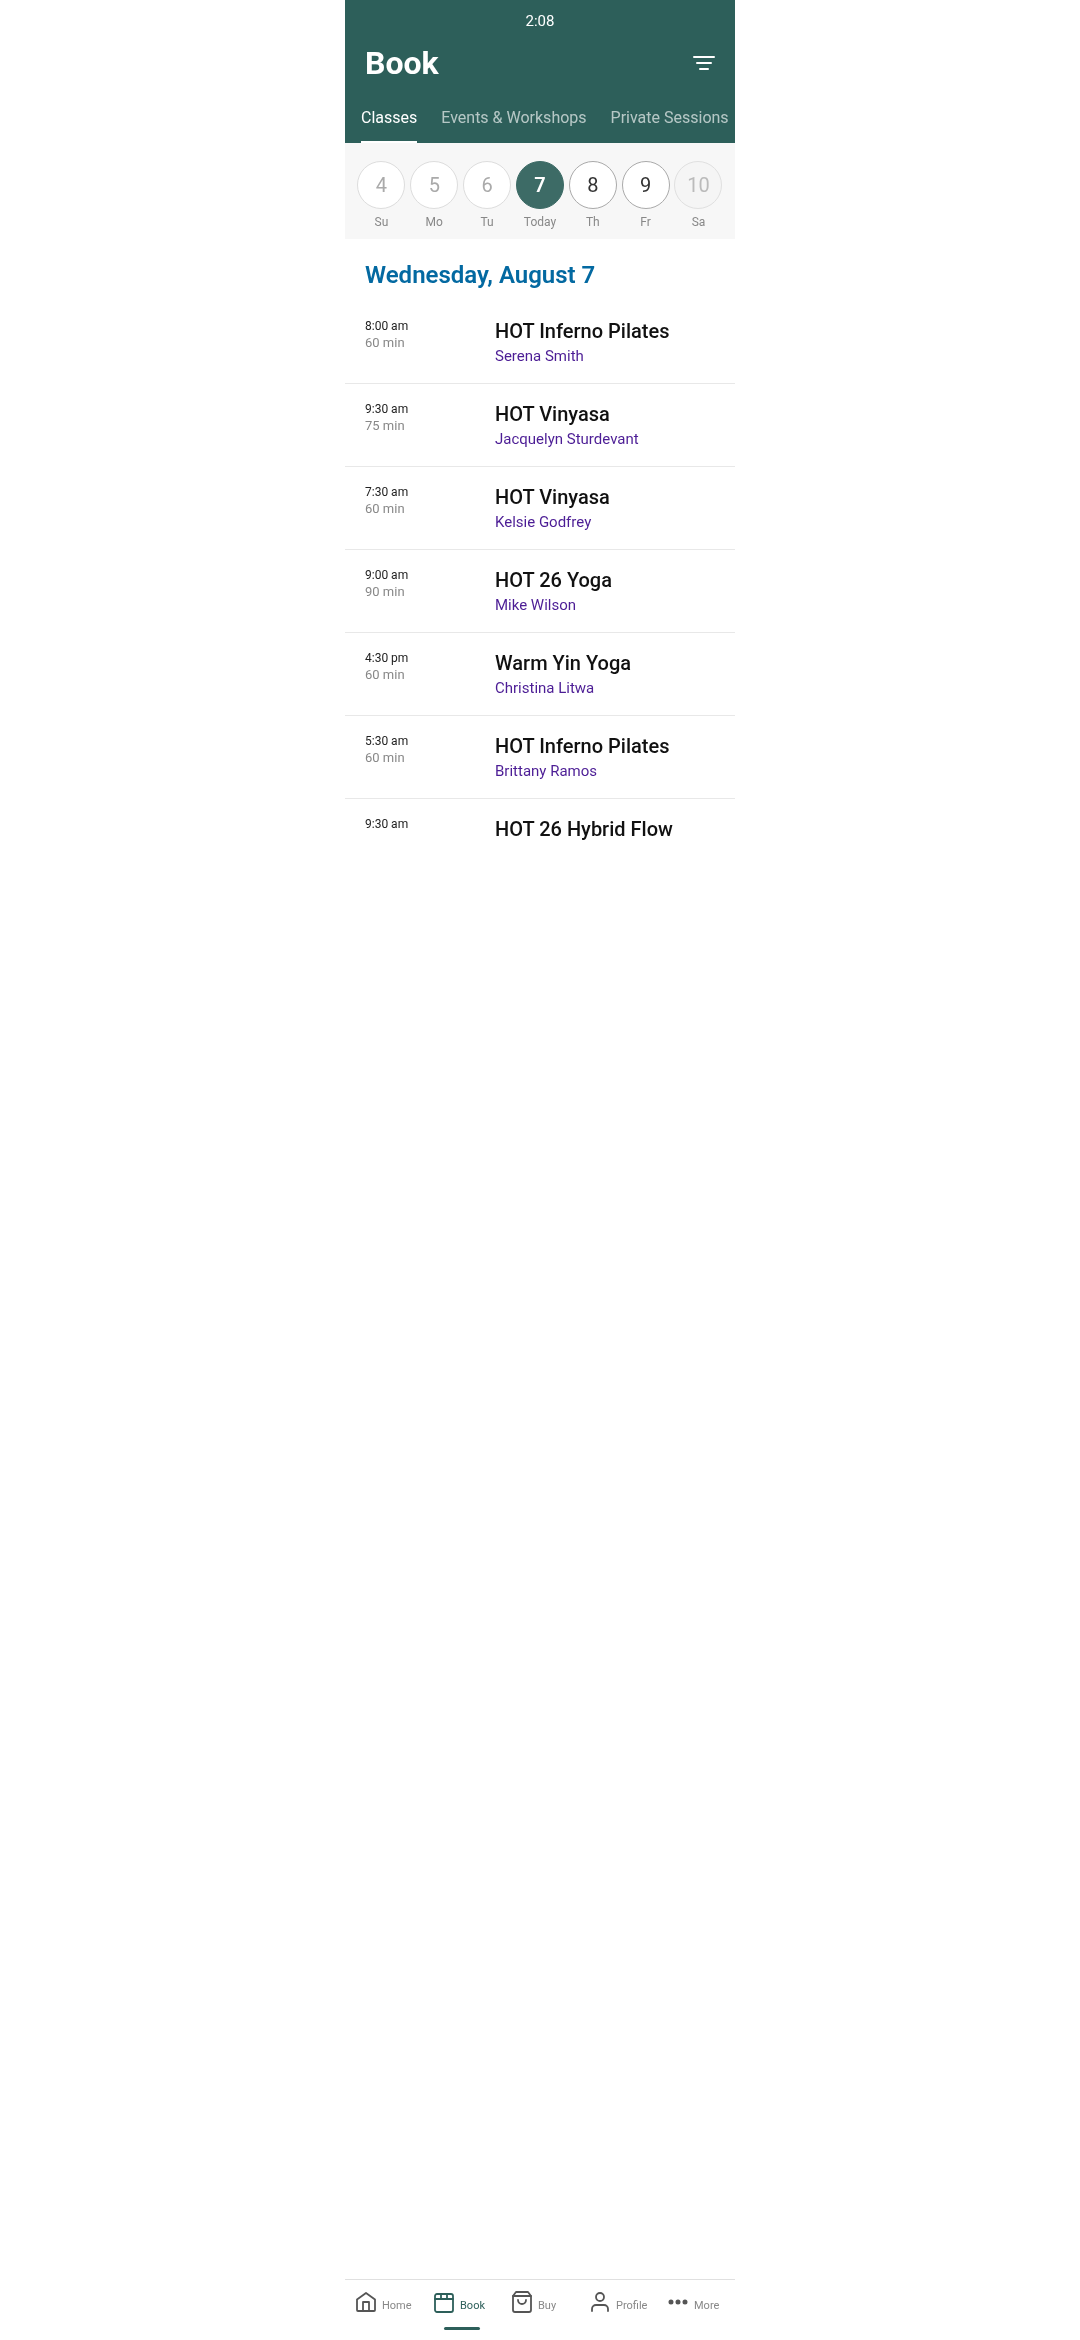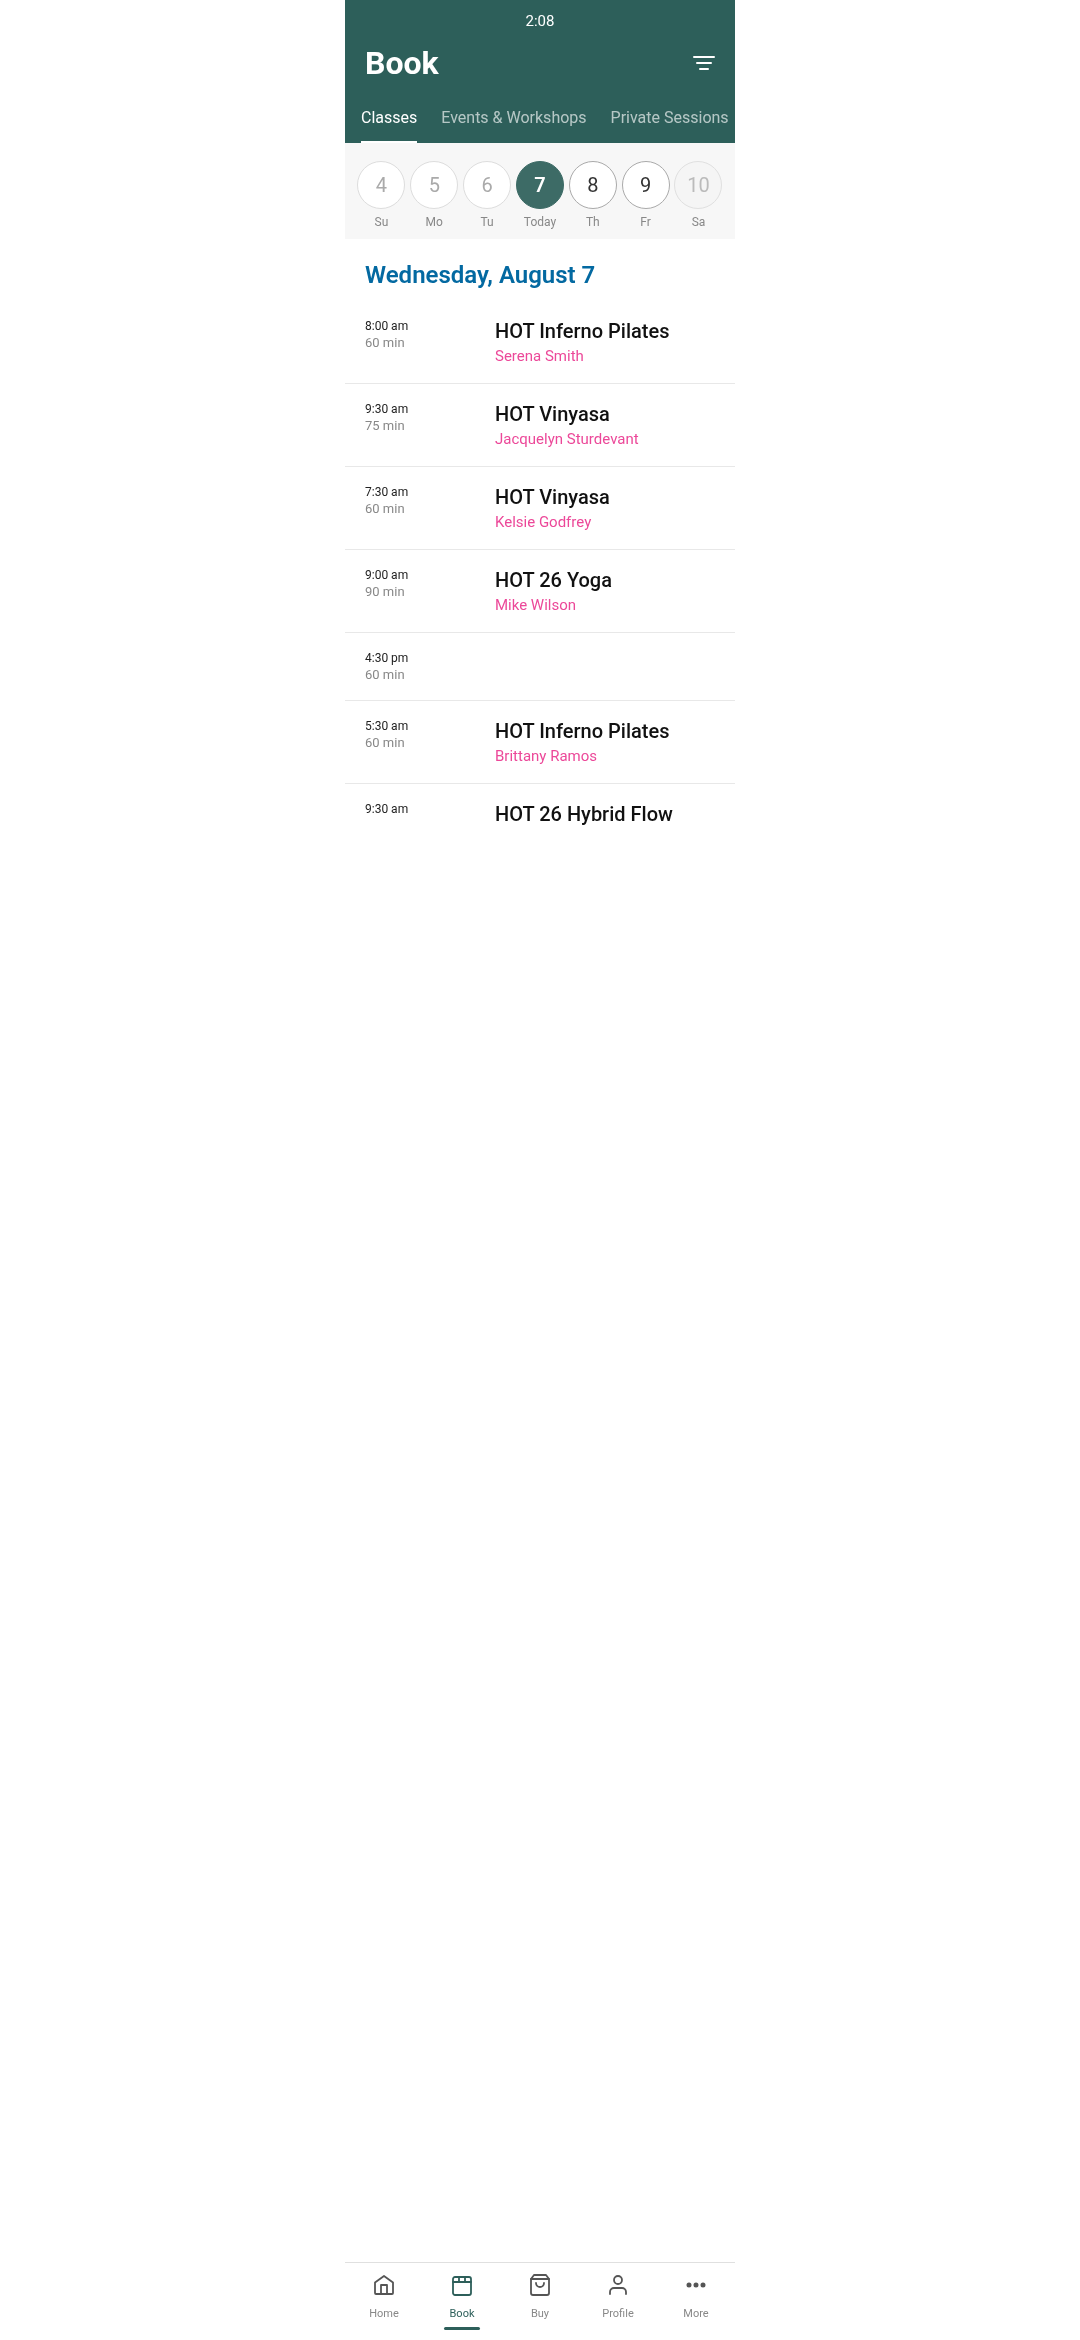--- a/index.html
+++ b/index.html
@@ -187,41 +187,41 @@
 
     .class-name {
       font-size: 20px;
       font-weight: 500;
       color: #111;
       line-height: 1.2;
     }
 
     .class-instructor {
       font-size: 15px;
-      color: #ec4899;
+      color: #4c1d95;
       margin-top: 4px;
     }
 
     .bottom-nav {
       position: fixed;
       bottom: 0;
       left: 50%;
       transform: translateX(-50%);
       width: 390px;
       background: white;
       border-top: 1px solid #e0e0e0;
       display: flex;
       justify-content: space-around;
       align-items: center;
       padding: 10px 0 20px;
     }
 
     .nav-item {
       display: flex;
-      flex-direction: column;
+      flex-direction: row;
       align-items: center;
       gap: 4px;
       cursor: pointer;
       min-width: 60px;
     }
 
     .nav-icon {
       font-size: 24px;
       color: #555;
     }
@@ -354,20 +354,24 @@
         <div class="class-name">HOT 26 Yoga</div>
         <div class="class-instructor">Mike Wilson</div>
       </div>
     </div>
 
     <div class="class-item">
       <div class="time-block">
         <div class="class-time">4:30 pm</div>
         <div class="class-duration">60 min</div>
       </div>
+      <div class="class-info">
+        <div class="class-name">Warm Yin Yoga</div>
+        <div class="class-instructor">Christina Litwa</div>
+      </div>
     </div>
 
     <div class="class-item">
       <div class="time-block">
         <div class="class-time">5:30 am</div>
         <div class="class-duration">60 min</div>
       </div>
       <div class="class-info">
         <div class="class-name">HOT Inferno Pilates</div>
         <div class="class-instructor">Brittany Ramos</div>

